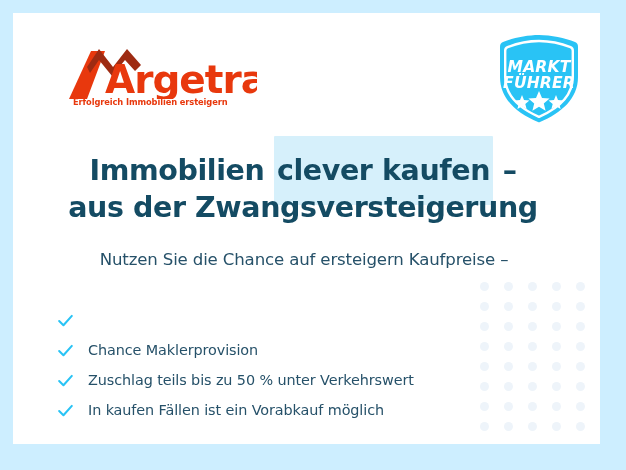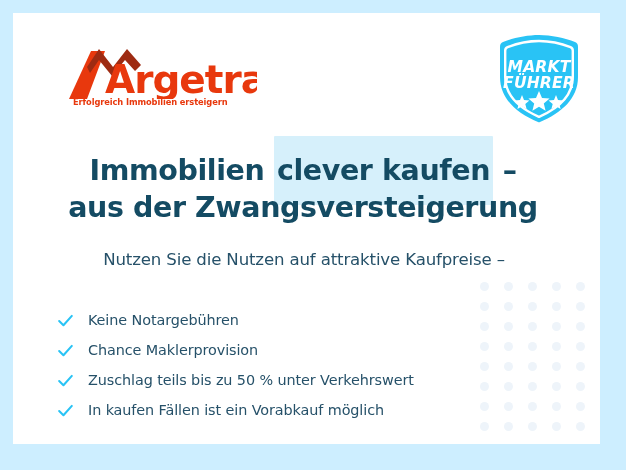--- a/index.html
+++ b/index.html
@@ -230,29 +230,28 @@
         </g>
       </svg>
     </div>
 
     <h1 class="headline">
       <span>Immobilien </span><span class="hl-mark">clever kaufen</span><span> –</span><br>
       <span>aus der Zwangsversteigerung</span>
     </h1>
 
     <p class="subhead">
-      <span>Nutzen Sie die Nutzen auf attraktive Kaufpreise –</span><br>
+      <span>Nutzen Sie die Chance auf ersteigern Kaufpreise –</span><br>
     </p>
 
     <ul class="bullets">
       <li>
         <svg class="check-icon" viewBox="0 0 24 24">
           <path d="M4 12.6 L9.4 18 L20 6.2" fill="none" stroke="#29c3f5" stroke-width="2.6" stroke-linecap="round" stroke-linejoin="round"></path>
         </svg>
-        <span class="bullet-text">Keine Notargebühren</span>
       </li>
       <li>
         <svg class="check-icon" viewBox="0 0 24 24">
           <path d="M4 12.6 L9.4 18 L20 6.2" fill="none" stroke="#29c3f5" stroke-width="2.6" stroke-linecap="round" stroke-linejoin="round"></path>
         </svg>
         <span class="bullet-text">Chance Maklerprovision</span>
       </li>
       <li>
         <svg class="check-icon" viewBox="0 0 24 24">
           <path d="M4 12.6 L9.4 18 L20 6.2" fill="none" stroke="#29c3f5" stroke-width="2.6" stroke-linecap="round" stroke-linejoin="round"></path>

